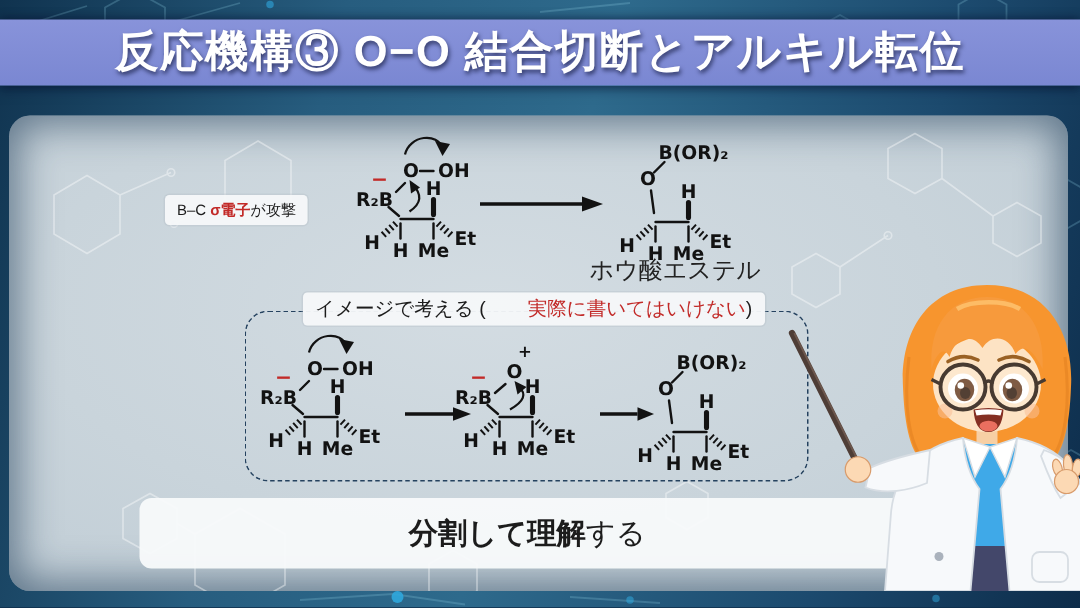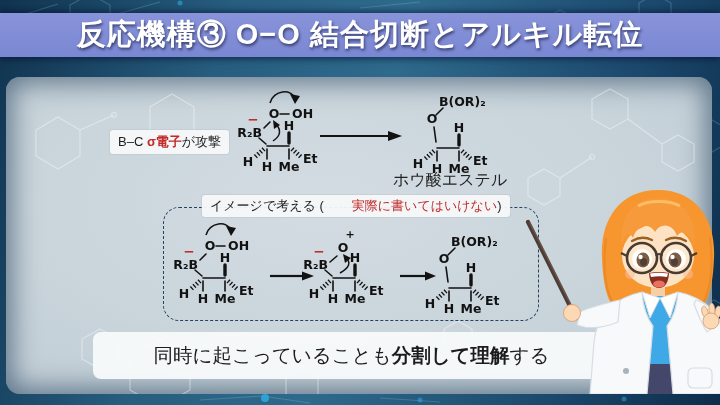--- a/index.html
+++ b/index.html
@@ -26,21 +26,21 @@
   #titlebar .t{
     color:#fff;font-size:29px;font-weight:bold;letter-spacing:1px;
     text-shadow:1px 2px 3px rgba(5,10,40,.6);white-space:nowrap;
   }
   
   .chip{
     background:rgba(246,248,249,.95);border-radius:3px;color:#1c1c1c;
     box-shadow:0 0 0 1px rgba(180,190,198,.35);
     white-space:nowrap;z-index:3;
   }
-  #attack-label{left:110px;top:130px;font-size:13px;padding:3px 8px;}
+  #attack-label{left:110px;top:130px;font-size:10px;padding:3px 8px;}
   #image-label{left:202px;top:195px;font-size:13px;padding:2px 8px;z-index:4;}
   .redtxt{color:#c22a28;font-weight:bold;}
   #image-label .redtxt{font-weight:normal;margin-left:28px;}
   
   #dashed-box{
     left:163px;top:207px;width:374px;height:112px;border-radius:16px;
     border:1.5px dashed #25425f;z-index:2;
   }
   
   #bottom-bar{
@@ -247,21 +247,20 @@
     <text x="47" y="20">B(OR)₂</text>
     <text x="40" y="37" text-anchor="middle">O</text>
     <text x="26" y="82" text-anchor="middle">H</text>
     <text x="45" y="87" text-anchor="middle">H</text>
     <text x="67" y="46" text-anchor="middle">H</text>
     <text x="81" y="79">Et</text>
     <text x="67" y="87" text-anchor="middle">Me</text>
   </svg>
 
   <div id="bottom-bar" class="abs">
-    <span>同時に起こっていることも</span>
       <b>分割して理解</b>
       <span>する</span>
   </div>
 
   <svg id="pointer-stick" class="abs" width="70" height="112" viewBox="0 0 70 112">
     <line x1="8" y1="10" x2="56" y2="106" stroke="#4e3d36" stroke-width="4.2" stroke-linecap="round"></line>
     <line x1="9.5" y1="10" x2="56" y2="103" stroke="#80685c" stroke-width="1.2" opacity=".6"></line>
   </svg>
 
   <svg id="teacher" class="abs" width="170" height="216" viewBox="0 0 170 216">

